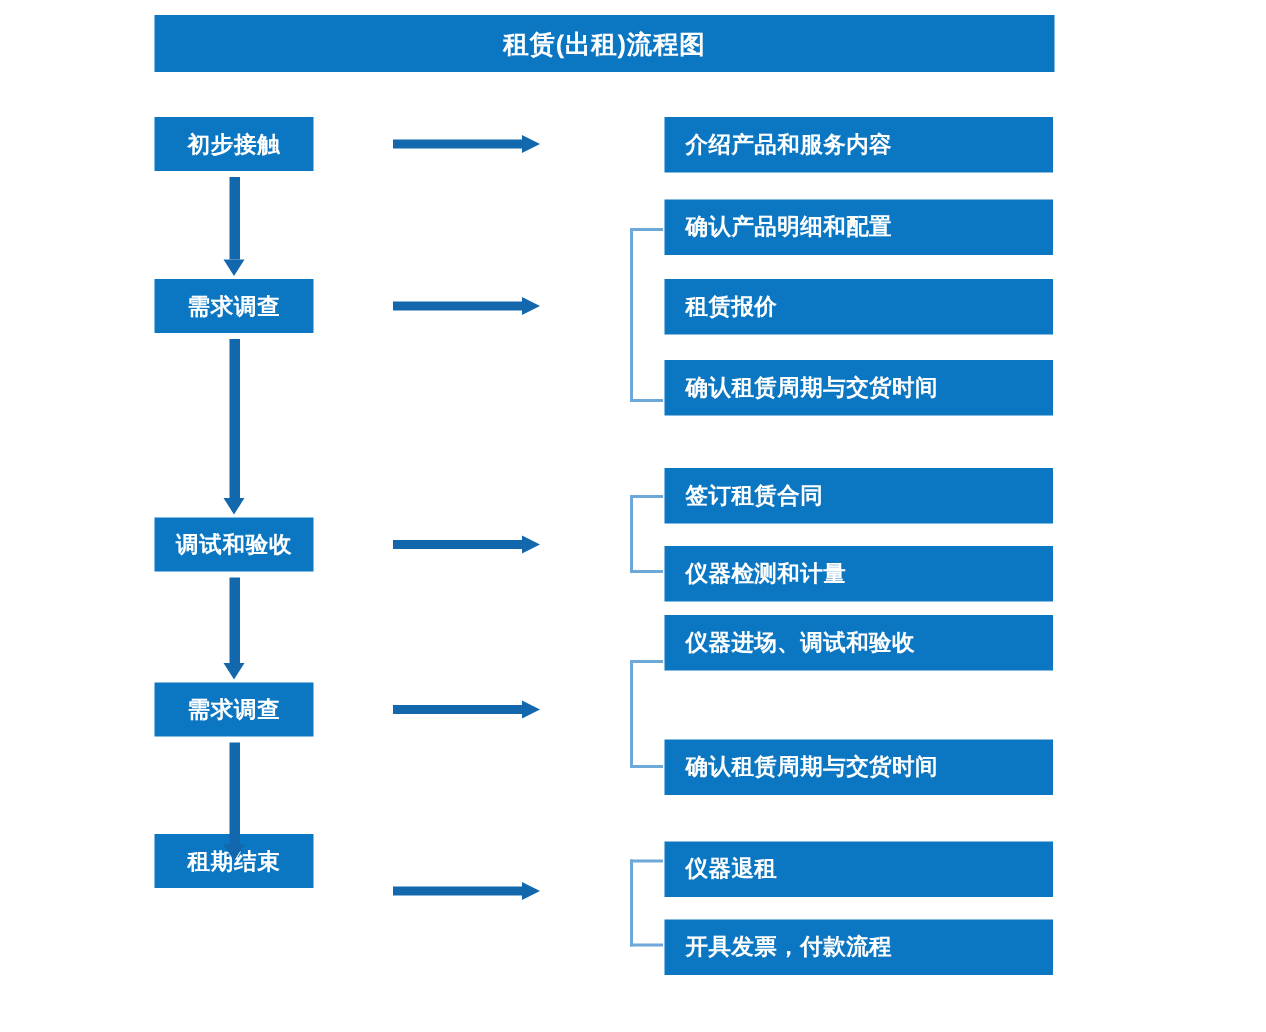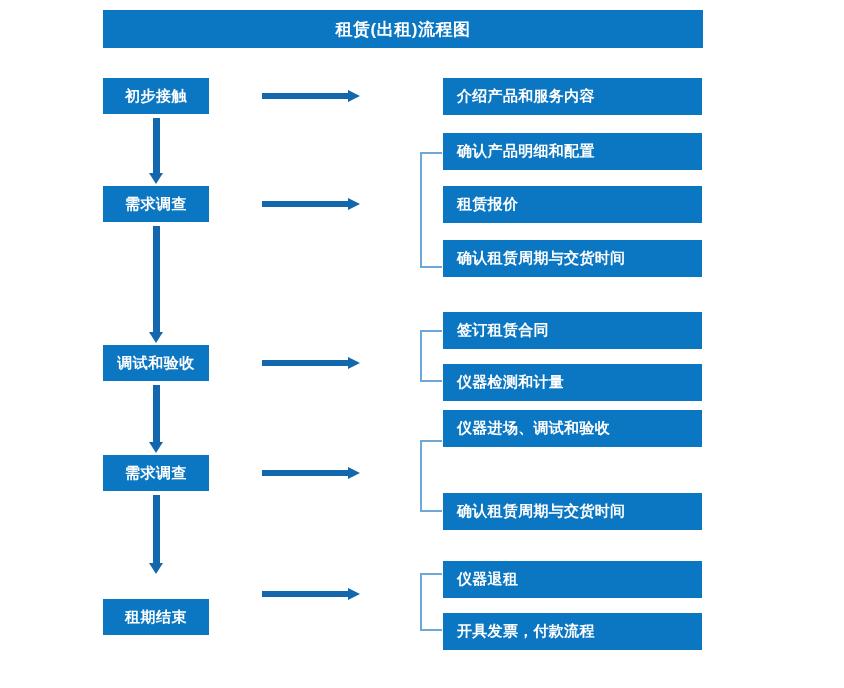--- a/index.html
+++ b/index.html
@@ -138,21 +138,21 @@
   <div class="title-bar">租赁(出租)流程图</div>
 
   <div class="stage-box" style="top:78px;">初步接触</div>
 
   <div class="stage-box" style="top:186px;">需求调查</div>
 
   <div class="stage-box" style="top:345px;">调试和验收</div>
 
   <div class="stage-box" style="top:455px;">需求调查</div>
 
-  <div class="stage-box" style="top:599px;">租期结束</div>
+  <div class="stage-box" style="top:556px;">租期结束</div>
 
   <div class="v-arrow" style="left:146px; top:118px; height:66px;">
     <div class="shaft" style="height:55px;"></div>
     <div class="head"></div>
   </div>
 
   <div class="v-arrow" style="left:146px; top:226px; height:117px;">
     <div class="shaft" style="height:106px;"></div>
     <div class="head"></div>
   </div>

